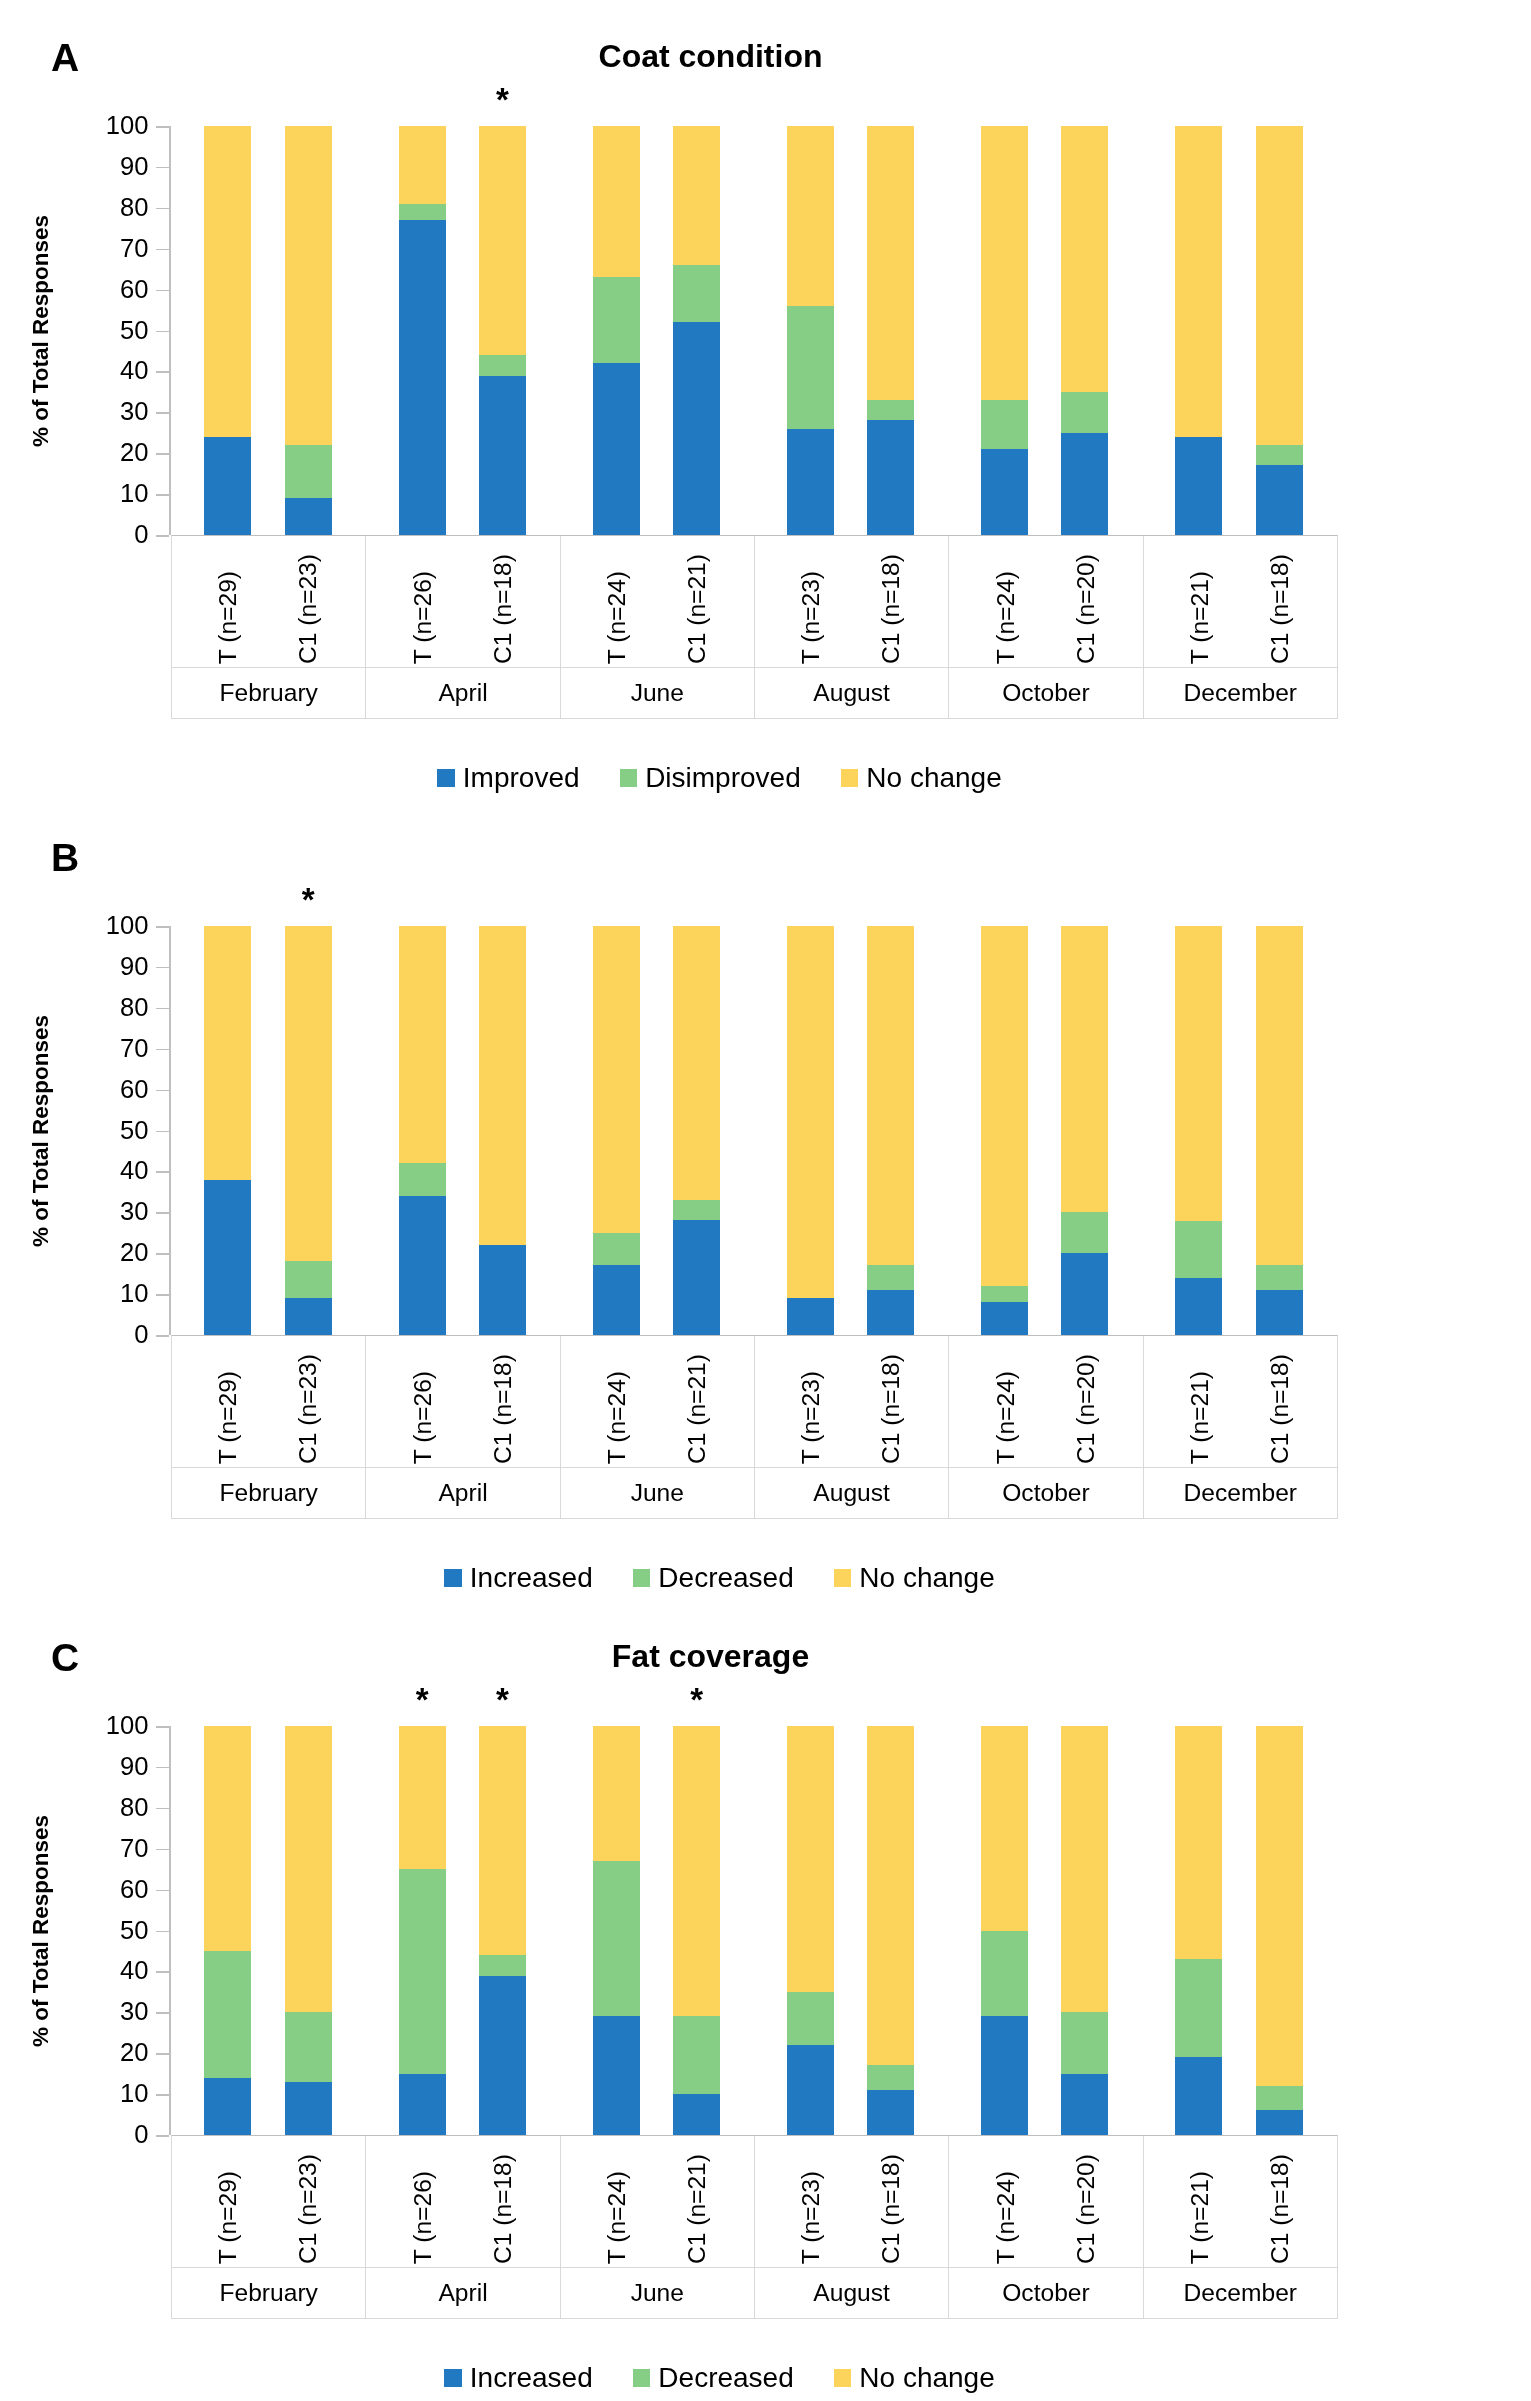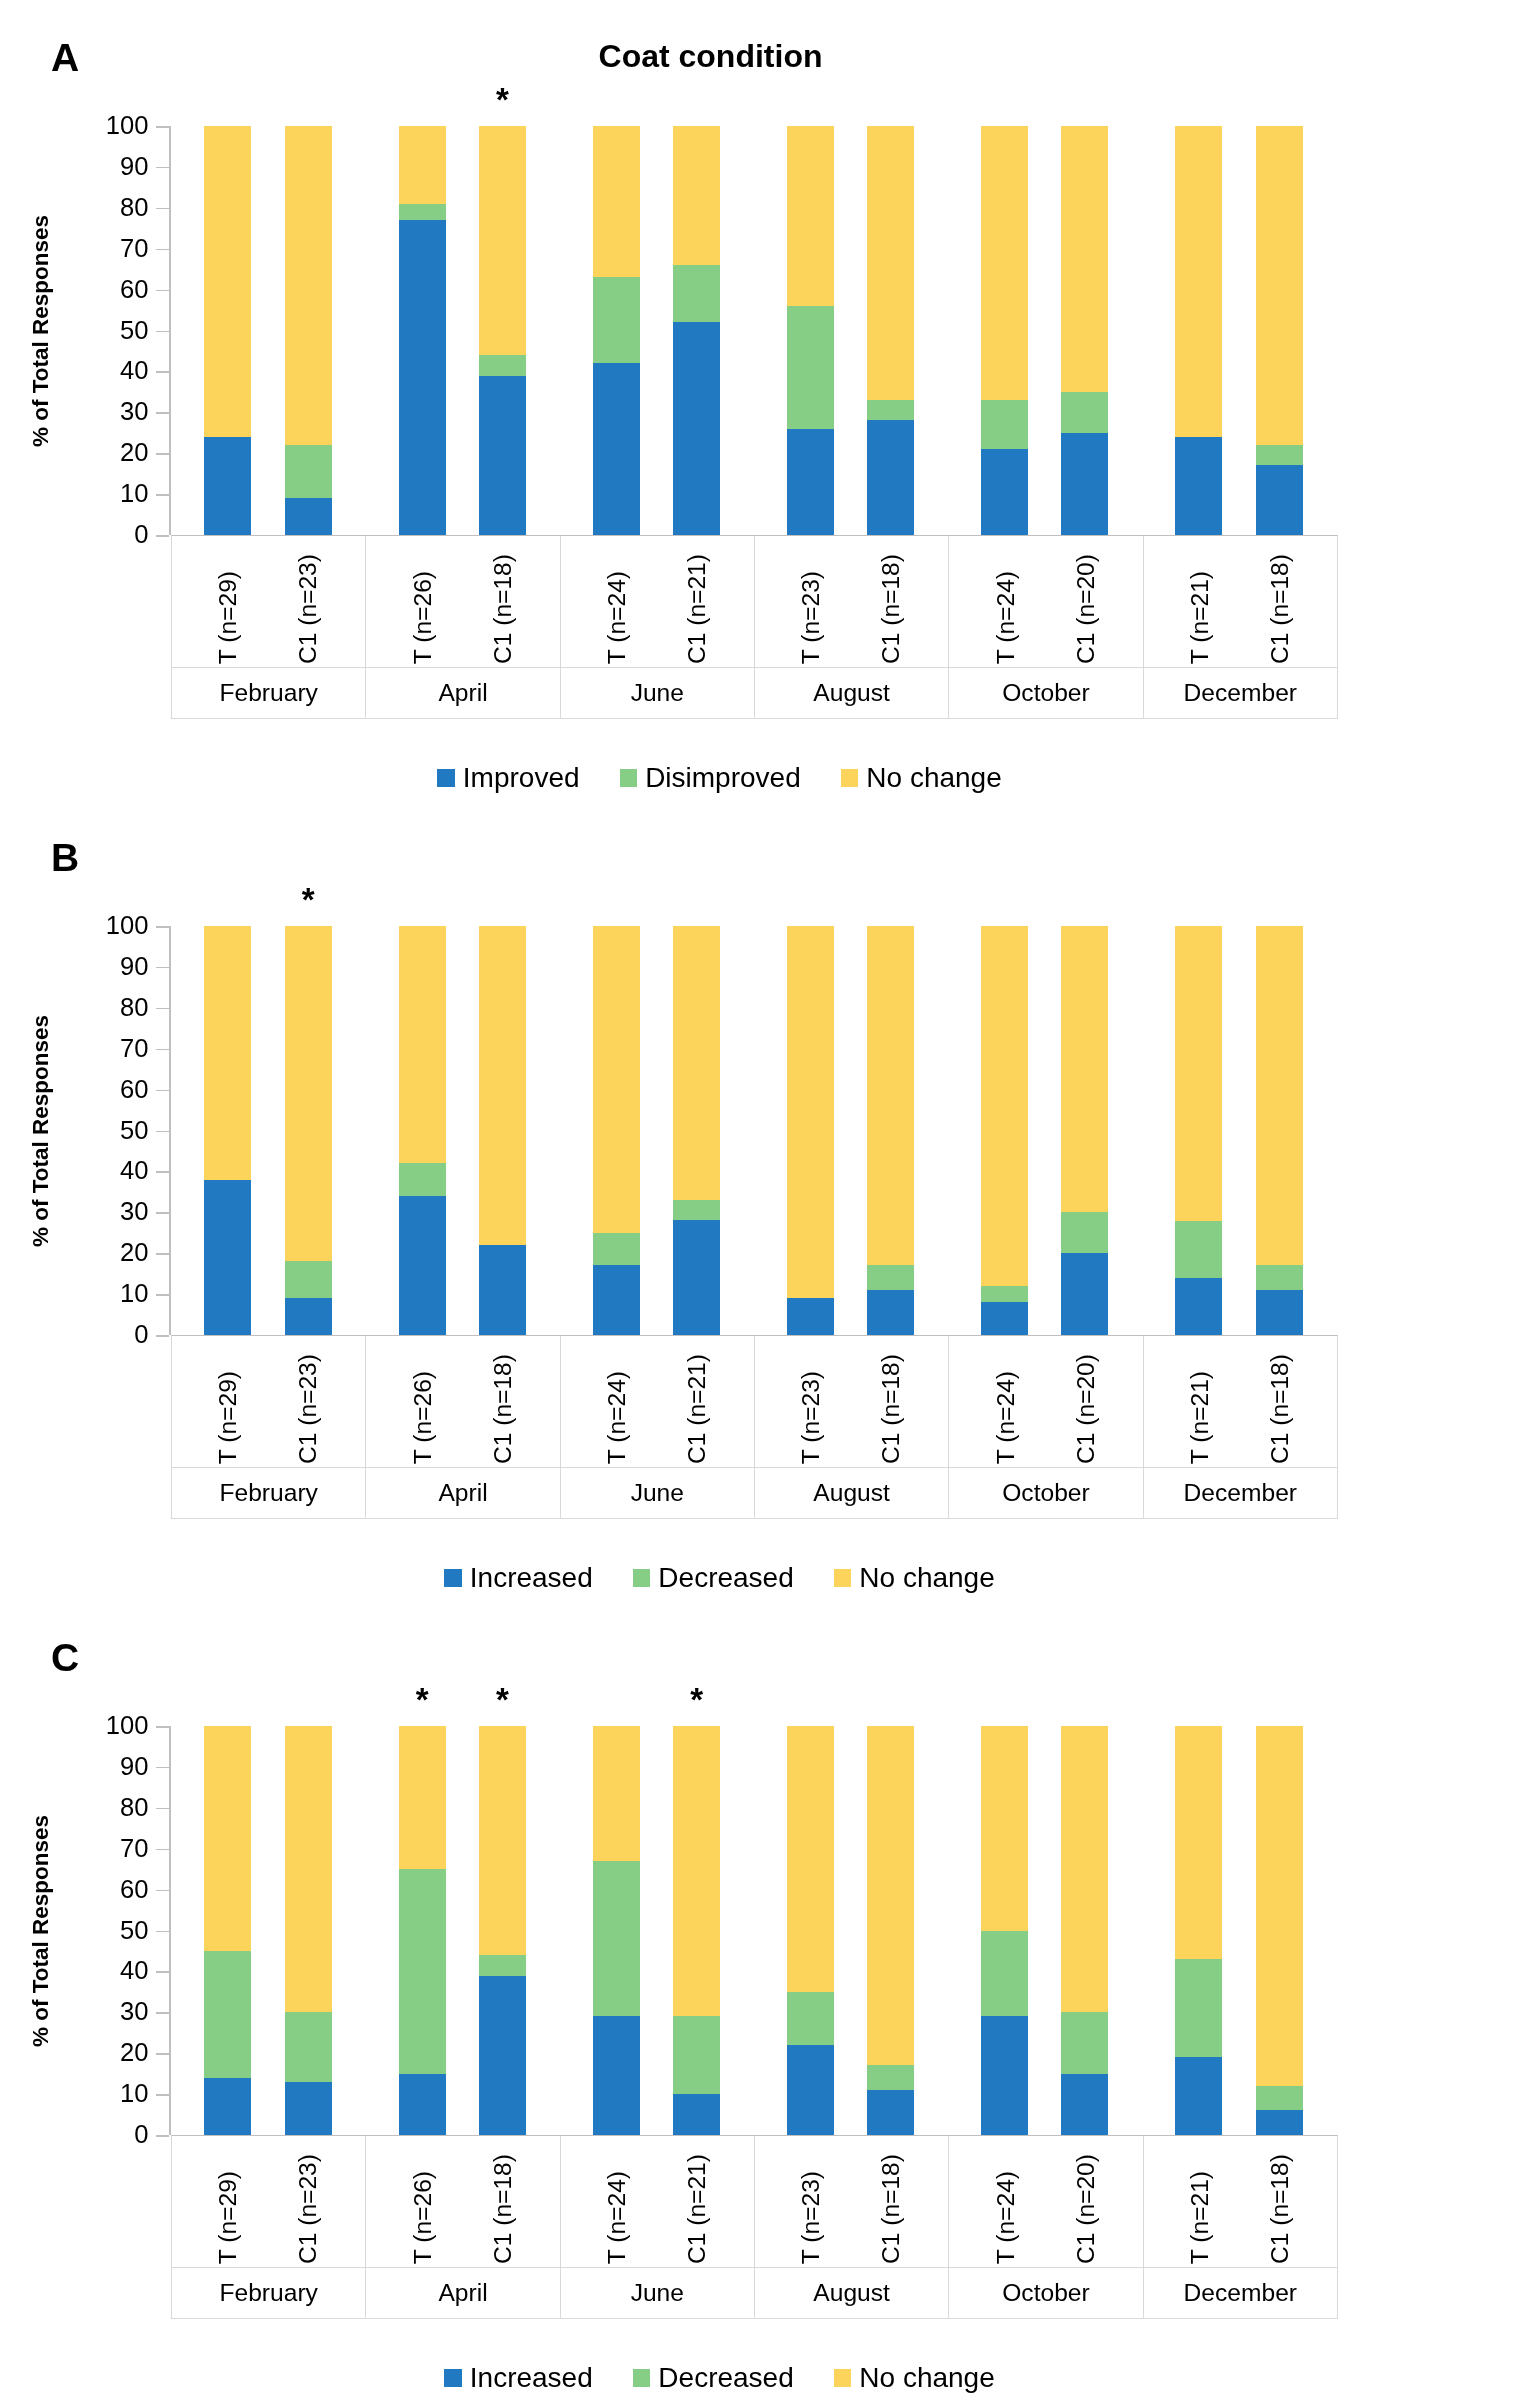--- a/index.html
+++ b/index.html
@@ -484,20 +484,21 @@
         </div>
         <div class="legend-item">
           <span class="swatch yellow"></span>
           <span class="legend-label">No change</span>
         </div>
       </div>
   </section>
 
   <section class="panel">
     <div class="panel-letter">C</div>
+    <div class="panel-title">Fat coverage</div>
     <div class="plot">
       <div class="axis-line"></div>
       <div class="ylabel">% of Total Responses</div>
       <div class="ticks">
           <div class="tick" style="top: 0%;"></div>
           <div class="ticklabel" style="top: 0%;">100</div>
           <div class="tick" style="top: 10%;"></div>
           <div class="ticklabel" style="top: 10%;">90</div>
           <div class="tick" style="top: 20%;"></div>
           <div class="ticklabel" style="top: 20%;">80</div>

